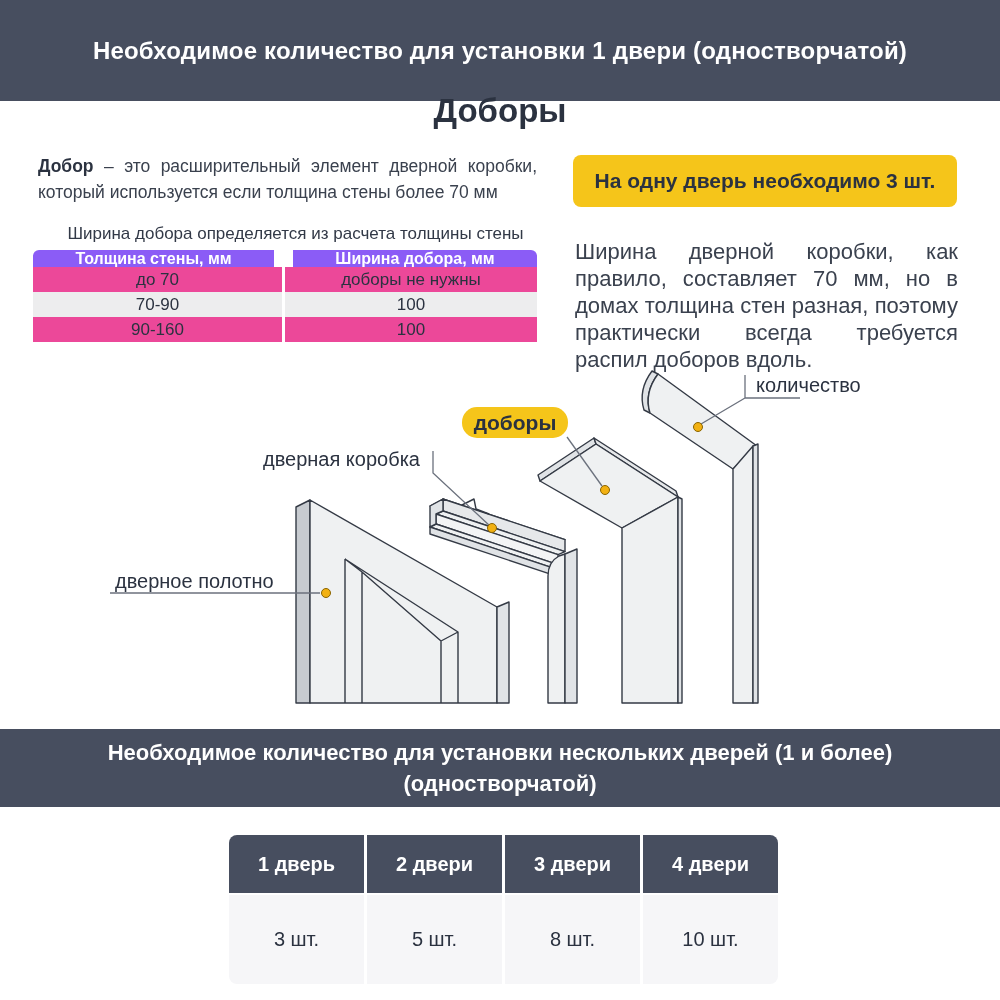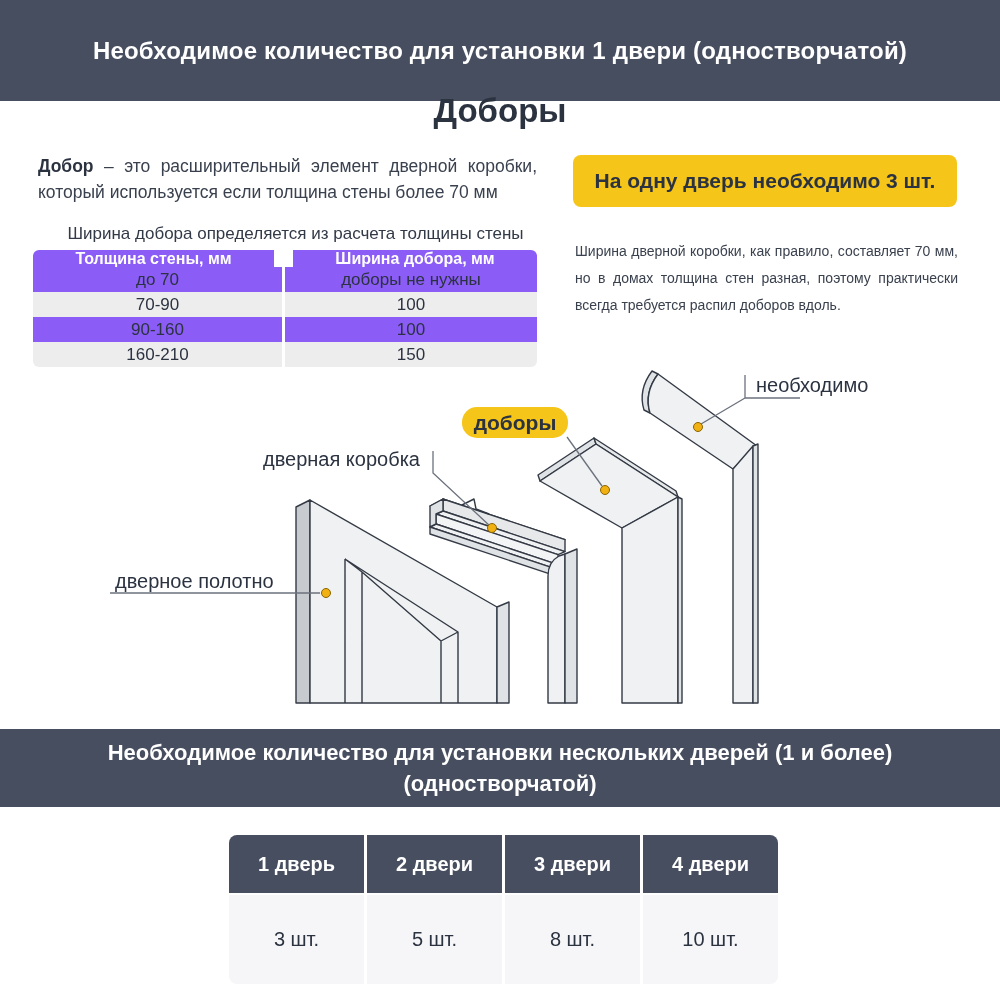--- a/index.html
+++ b/index.html
@@ -22,28 +22,28 @@
   
   .wall-table{left:33px;top:250px;width:504px;}
   .wt-row{display:flex;gap:3px;width:504px;}
   .wt-cell{display:flex;align-items:center;justify-content:center;}
   .wt-c1{width:249px;}
   .wt-c2{width:252px;}
   .wt-head .wt-cell{height:17px;background:#8b5cf6;color:#ffffff;font-size:16px;font-weight:700;}
   .wt-head .wt-c1{border-radius:6px 0 0 0;}
   .wt-head .wt-c2{border-radius:0 6px 0 0;margin-left:16px;}
   .wt-body .wt-cell{height:25px;font-size:17px;font-weight:500;color:#2b3240;}
-  .row-a .wt-cell{background:#8b5cf6;}
+  .row-a .wt-cell{background:#ec4899;}
   .row-b .wt-cell{background:#EDEDEE;}
   .wt-last .wt-c1{border-radius:0 0 0 6px;}
   .wt-last .wt-c2{border-radius:0 0 6px 0;}
 
   .badge{left:573px;top:155px;width:384px;height:52px;background:#F5C51A;border-radius:8px;
          display:flex;align-items:center;justify-content:center;font-size:21px;font-weight:800;color:#2b3240;}
-  .side-note{left:575px;top:238px;width:383px;font-size:14px;line-height:27px;text-align:justify;color:#3a414e;}
+  .side-note{left:575px;top:238px;width:383px;font-size:22px;line-height:27px;text-align:justify;color:#3a414e;}
 
   
   .diagram-svg{left:0;top:0;width:1000px;height:1000px;pointer-events:none;}
   .dlabel{font-size:20px;color:#2b3240;white-space:nowrap;z-index:2;}
   .pill{left:462px;top:407px;width:106px;height:31px;background:#F5C51A;border-radius:15px;
         display:flex;align-items:center;justify-content:center;font-size:21px;font-weight:800;}
 
   
   .doors-table{left:229px;top:835px;width:549px;}
   .dt-row{display:flex;gap:3px;width:549px;}
@@ -80,24 +80,20 @@
       <div class="wt-cell wt-c1">до 70</div>
       <div class="wt-cell wt-c2">доборы не нужны</div>
     </div>
     <div class="wt-row wt-body row-b">
       <div class="wt-cell wt-c1">70-90</div>
       <div class="wt-cell wt-c2">100</div>
     </div>
     <div class="wt-row wt-body row-a">
       <div class="wt-cell wt-c1">90-160</div>
       <div class="wt-cell wt-c2">100</div>
-    </div>
-    <div class="wt-row wt-body row-b wt-last">
-      <div class="wt-cell wt-c1">160-210</div>
-      <div class="wt-cell wt-c2">150</div>
     </div>
   </div>
 
   <div class="abs badge">На одну дверь необходимо 3 шт.</div>
 
   <div class="abs side-note">Ширина дверной коробки, как правило, составляет 70 мм, но в домах толщина стен разная, поэтому практически всегда требуется распил доборов вдоль.</div>
 
   <svg class="abs diagram-svg" viewBox="0 0 1000 1000" xmlns="http://www.w3.org/2000/svg">
     <g stroke="#343A45" stroke-width="1.4" stroke-linejoin="round" fill="#EFF1F2">
 
@@ -148,21 +144,21 @@
       <circle cx="326" cy="593" r="4.5"></circle>
       <circle cx="492" cy="528" r="4.5"></circle>
       <circle cx="605" cy="490" r="4.5"></circle>
       <circle cx="698" cy="427" r="4.5"></circle>
     </g>
   </svg>
 
   <div class="abs dlabel" style="left:115px;top:570px;">дверное полотно</div>
   <div class="abs dlabel" style="left:263px;top:448px;">дверная коробка</div>
   <div class="abs dlabel pill">доборы</div>
-  <div class="abs dlabel" style="left:756px;top:374px;">необходимо</div>
+  <div class="abs dlabel" style="left:756px;top:374px;">количество</div>
 
   <div class="abs banner bottom-banner">
     <span>Необходимое количество для установки нескольких дверей (1 и более)</span>
     <span>(одностворчатой)</span>
   </div>
 
   <div class="abs doors-table">
     <div class="dt-row dt-head">
       <div class="dt-cell">1 дверь</div>
       <div class="dt-cell">2 двери</div>

